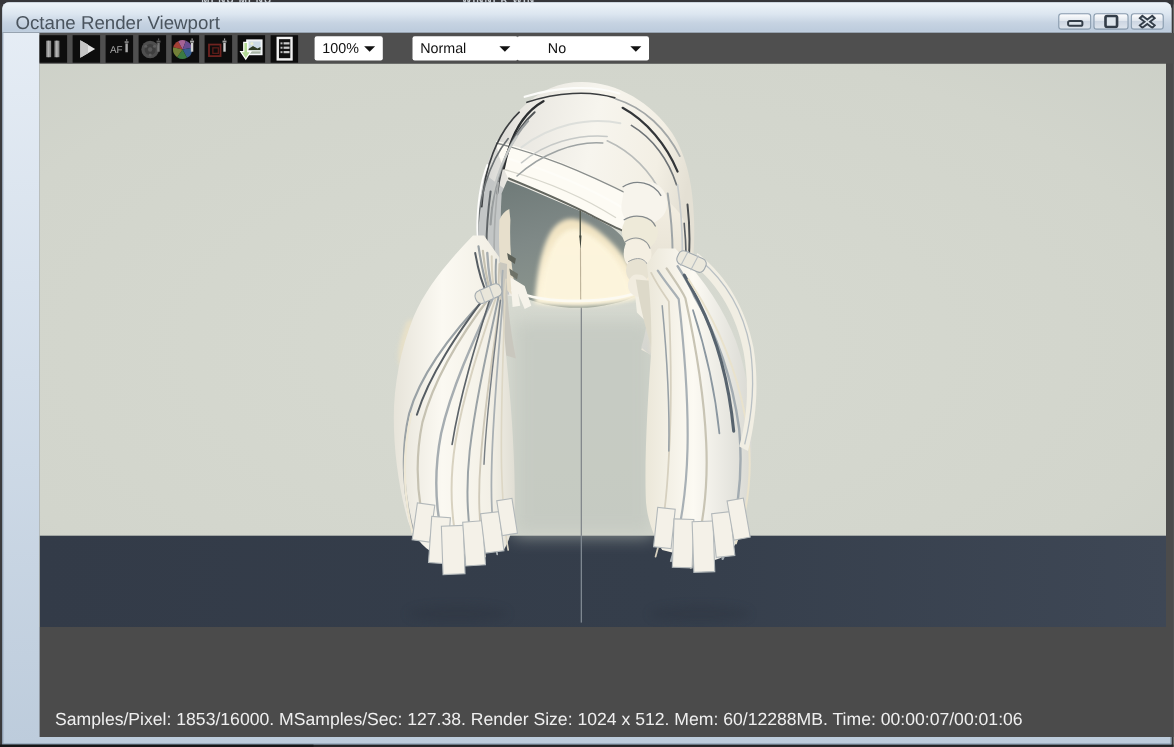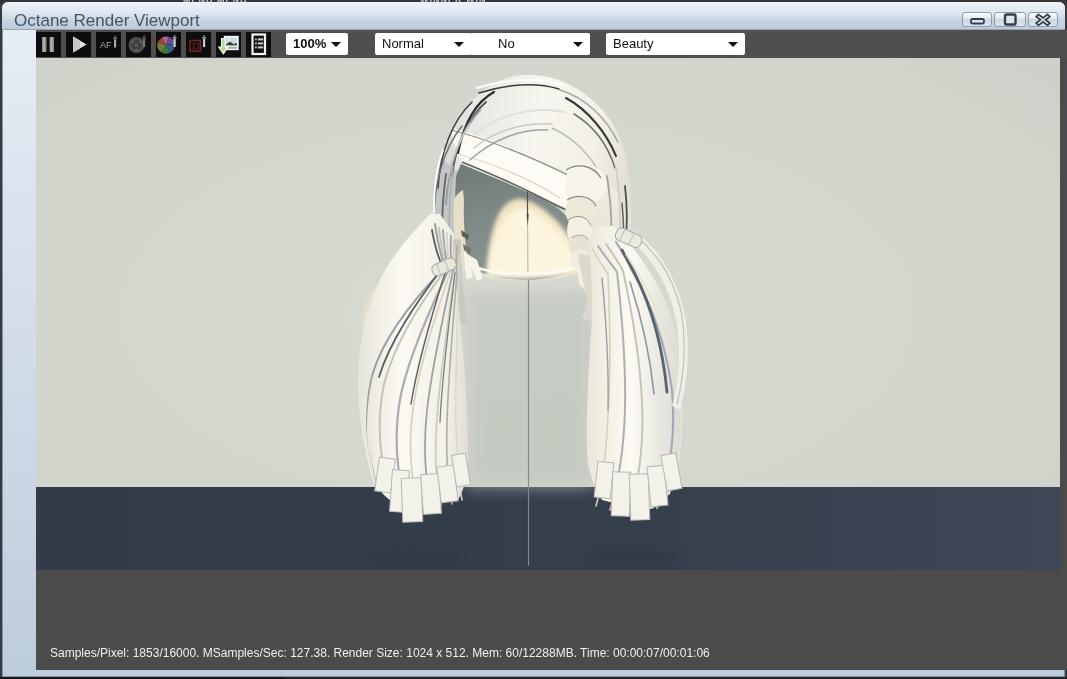--- a/index.html
+++ b/index.html
@@ -11,21 +11,21 @@
 #btnmin{left:962px;width:30px;}
 #btnmax{left:994px;width:32px;}
 #btncls{left:1028px;width:30px;}
 .glyph{position:absolute;}
 #client{position:absolute;left:8px;top:30px;width:1051px;height:640px;background:#4b4b4b;margin-left:28px;}
 #toolbar{position:absolute;left:0;top:0;width:1051px;height:28px;background:#4f4f4f;}
 .tbtn{position:absolute;top:2px;width:25px;height:25px;background:#0d0d0d;}
 .dd{position:absolute;top:3px;height:22px;background:#fff;border-radius:2px;color:#111;font-size:13px;line-height:22px;padding-left:7px;box-sizing:border-box;}
 .dd .arr{position:absolute;right:7px;top:9px;width:0;height:0;border-left:5px solid transparent;border-right:5px solid transparent;border-top:5px solid #111;}
 #viewport{position:absolute;left:0;top:28px;width:1024px;height:512px;background:#d3d6cd;}
-#status{position:absolute;left:14px;top:616px;font-size:12px;color:#efefef;}
+#status{position:absolute;left:14px;top:616px;font-size:16px;color:#efefef;}
 #botstrip{position:absolute;left:0;top:677px;width:1067px;height:2px;background:#242426;}
 </style></head>
 <body>
 <div id="topstrip"></div>
 <div style="position:absolute;top:0;left:183px;width:150px;height:4px;overflow:hidden;">
     <div style="font-family:'Liberation Sans';font-size:9px;font-weight:bold;color:#c8cdd2;margin-top:-5px;letter-spacing:1px;">MENU MENU</div>
   </div>
 <div style="position:absolute;top:0;left:420px;width:170px;height:4px;overflow:hidden;">
     <div style="font-family:'Liberation Sans';font-size:9px;font-weight:bold;color:#c8cdd2;margin-top:-5px;letter-spacing:1px;">WINNER WIN</div>
   </div>
@@ -117,24 +117,23 @@
         </svg></div>
     <div class="tbtn" style="left:210px;"><svg width="25" height="25">
           <rect x="6.5" y="2.5" width="12.5" height="19.5" fill="#111111" stroke="#f2f2f2" stroke-width="2.2"></rect>
           <rect x="9" y="6.5" width="1.8" height="1.8" fill="#bdbdbd"></rect>
           <rect x="11.8" y="6.4" width="5.4" height="2" fill="#c9c9c9"></rect>
           <rect x="9" y="10.5" width="1.8" height="1.8" fill="#bdbdbd"></rect>
           <rect x="11.8" y="10.4" width="5.4" height="2" fill="#c9c9c9"></rect>
           <rect x="9" y="14.5" width="1.8" height="1.8" fill="#bdbdbd"></rect>
           <rect x="11.8" y="14.4" width="5.4" height="2" fill="#c9c9c9"></rect>
         </svg></div>
-    <div class="dd" style="left:250px;width:62px;font-weight:bold;">100%<span class="arr"></span></div>
+    <div class="dd" style="left:250px;width:62px;">100%<span class="arr"></span></div>
     <div class="dd" style="left:339px;width:96px;">Normal<span class="arr"></span></div>
     <div class="dd" style="left:434px;width:120px;padding-left:28px;">No Subsampling<span class="arr"></span></div>
-    <div class="dd" style="left:570px;width:139px;">Beauty<span class="arr"></span></div>
   </div>
   <div id="viewport">
     <svg id="scene" width="1024" height="512" viewBox="0 0 1024 512">
 <defs>
 <radialGradient id="bgG" cx="0.47" cy="0.5" r="0.85">
             <stop offset="0" stop-color="#d7dad1"></stop>
             <stop offset="0.65" stop-color="#d2d5cc"></stop>
             <stop offset="1" stop-color="#c9cdc5"></stop>
           </radialGradient>
 <linearGradient id="floorG" x1="0" y1="0" x2="1" y2="0">

